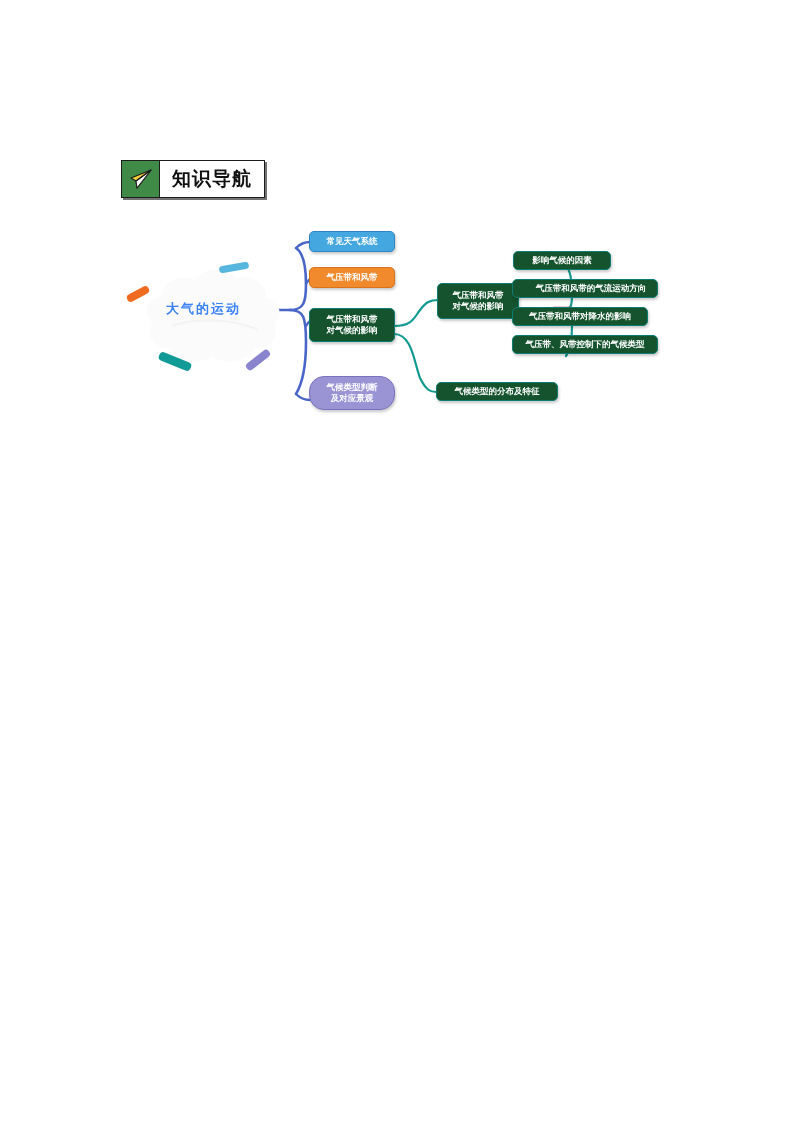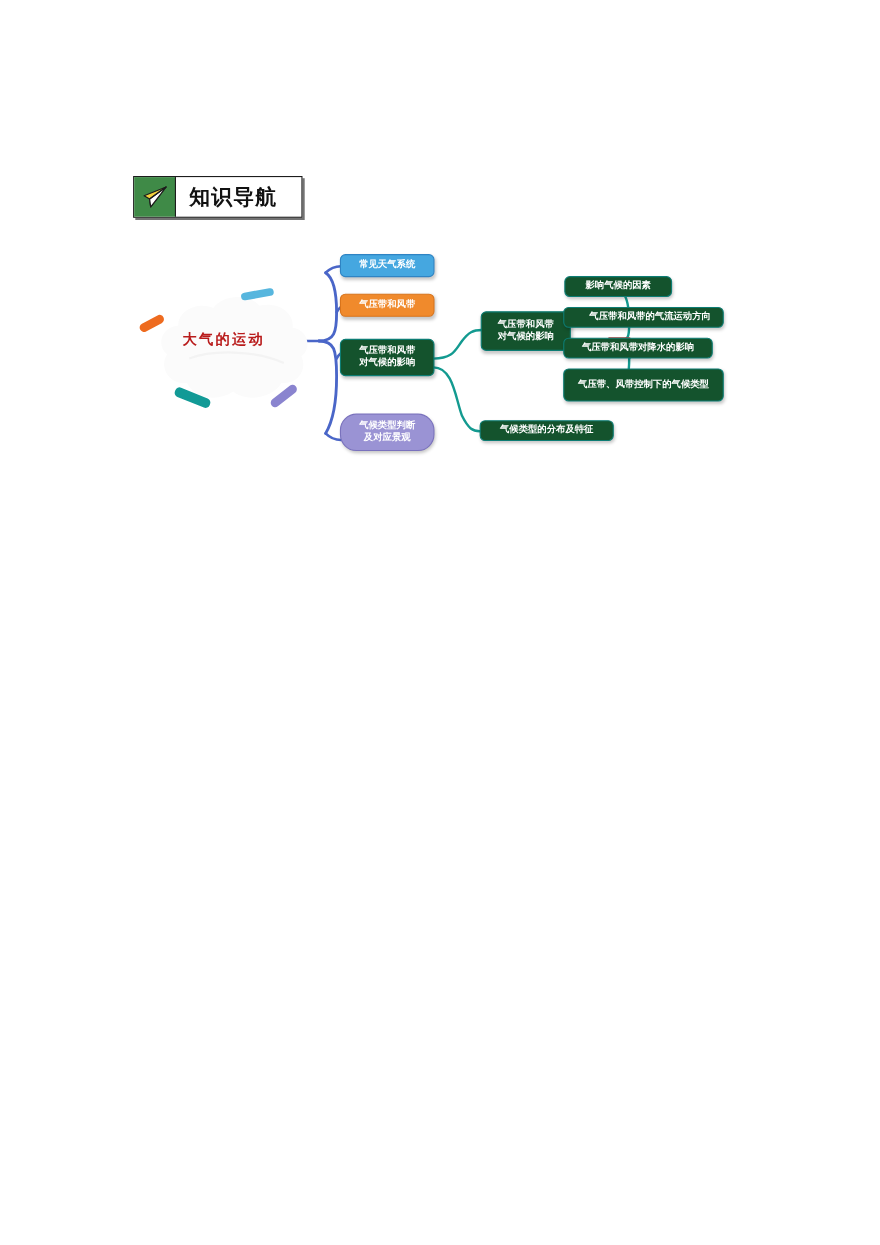--- a/index.html
+++ b/index.html
@@ -37,21 +37,21 @@
     background: #3f8a47;
     display: flex;
     align-items: center;
     justify-content: center;
     border-right: 1px solid #1c1c1c;
     box-sizing: border-box;
   }
   .badge-label {
     display: flex;
     align-items: center;
-    padding: 0 22px 0 12px;
+    padding: 0 12px 0 12px;
     font-family: "DejaVu Sans", "Liberation Sans", sans-serif;
     font-size: 19px;
     font-weight: bold;
     color: #111111;
     letter-spacing: 1px;
     white-space: nowrap;
   }
   #badge-nav { left: 121px; top: 160px; }
   #badge-lecture { left: 121px; top: 610px; }
 
@@ -104,21 +104,21 @@
     width: 168px;
     height: 120px;
   }
   .cloud-title {
     position: absolute;
     left: 46px;
     top: 78px;
     font-family: "DejaVu Sans", "Liberation Sans", sans-serif;
     font-size: 13px;
     font-weight: bold;
-    color: #b91c1c;
+    color: #3b82f6;
     letter-spacing: 2px;
     white-space: nowrap;
   }
   .deco {
     position: absolute;
     border-radius: 4px;
   }
 </style>
 </head>
 <body>
@@ -209,21 +209,21 @@
     </div>
 
     <div class="node n-teal" style="left:392px; top:57px; width:146px; height:19px;padding-left:12px;">
       <span>气压带和风带的气流运动方向</span>
     </div>
 
     <div class="node n-teal" style="left:392px; top:85px; width:136px; height:19px;">
       <span>气压带和风带对降水的影响</span>
     </div>
 
-    <div class="node n-teal" style="left:392px; top:113px; width:146px; height:30px;">
+    <div class="node n-teal" style="left:392px; top:113px; width:146px; height:19px;">
       <span>气压带、风带控制下的气候类型</span>
     </div>
 
     <div class="node n-teal" style="left:316px; top:160px; width:122px; height:19px;">
       <span>气候类型的分布及特征</span>
     </div>
 
   </div>
 </div>
 

